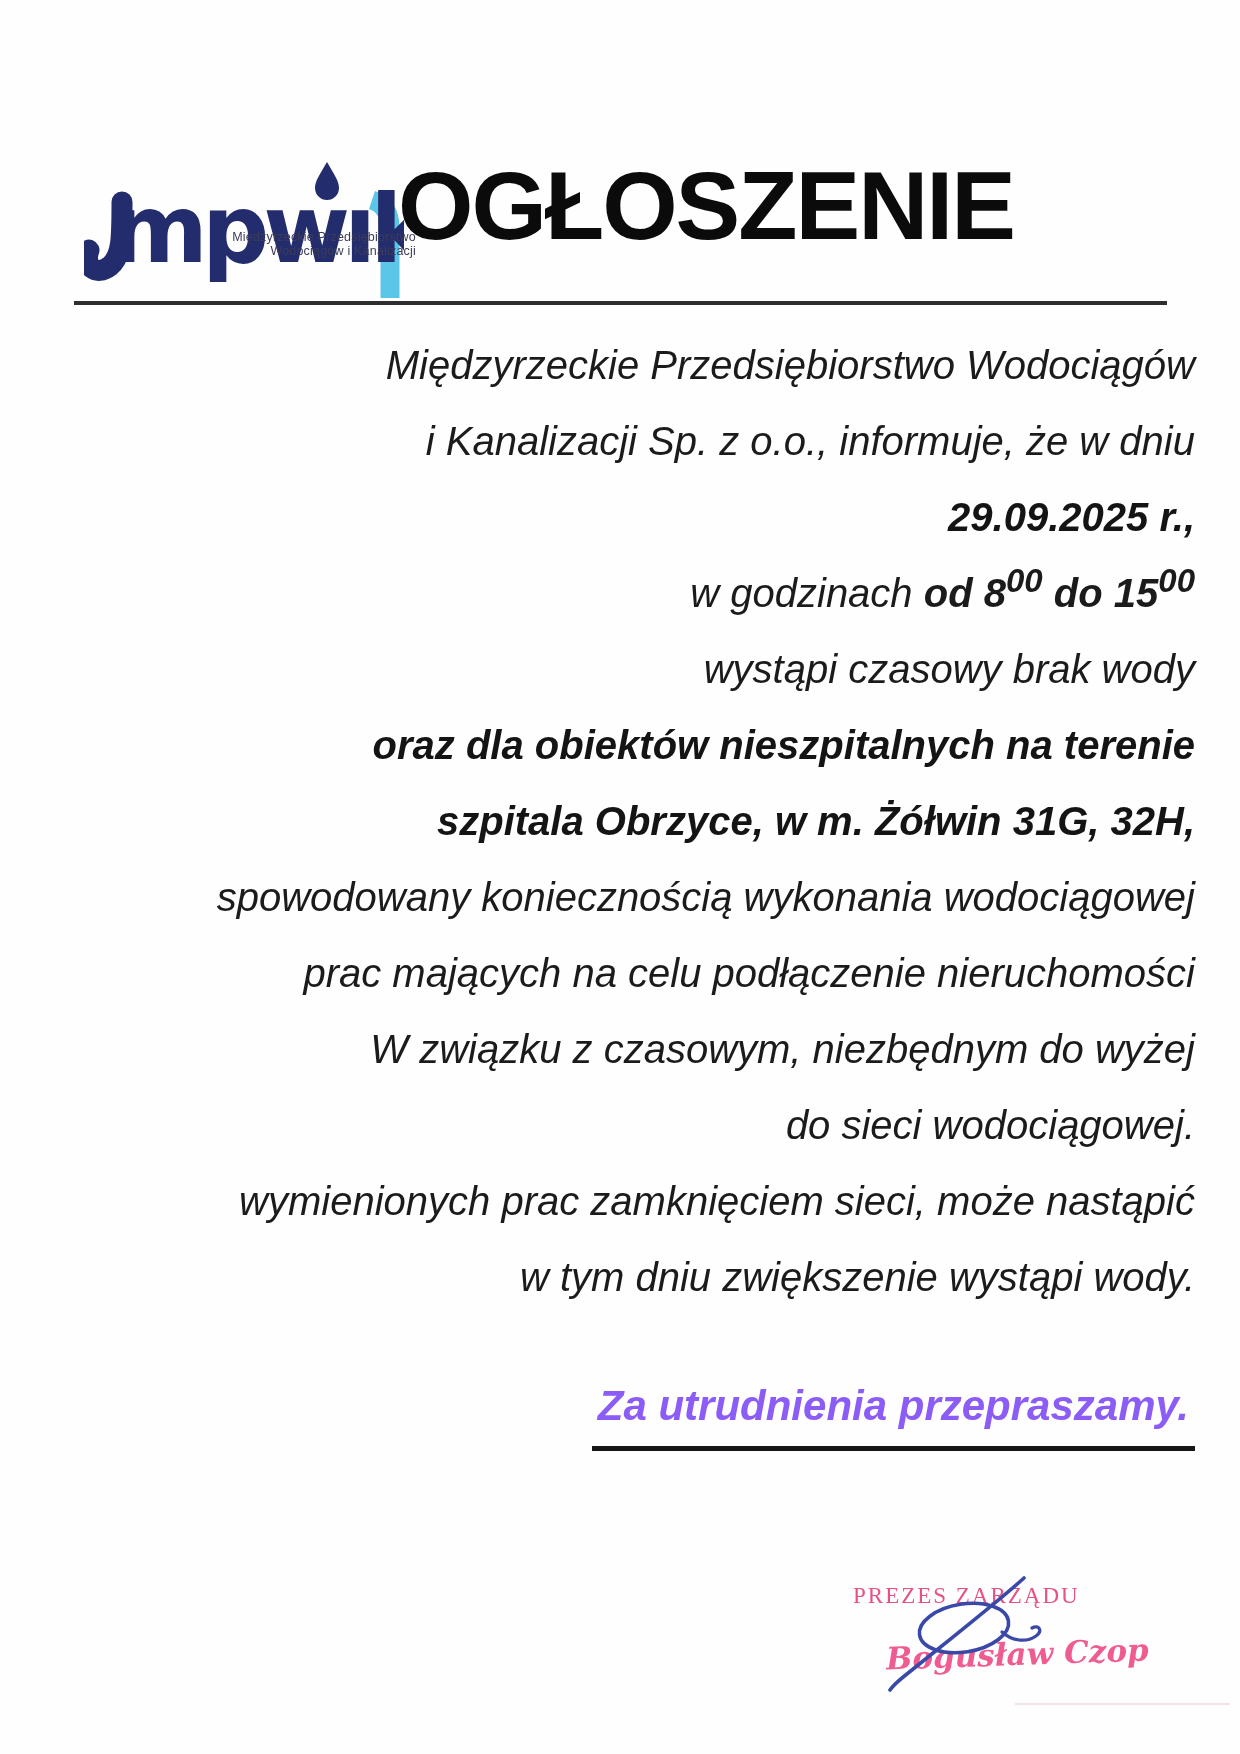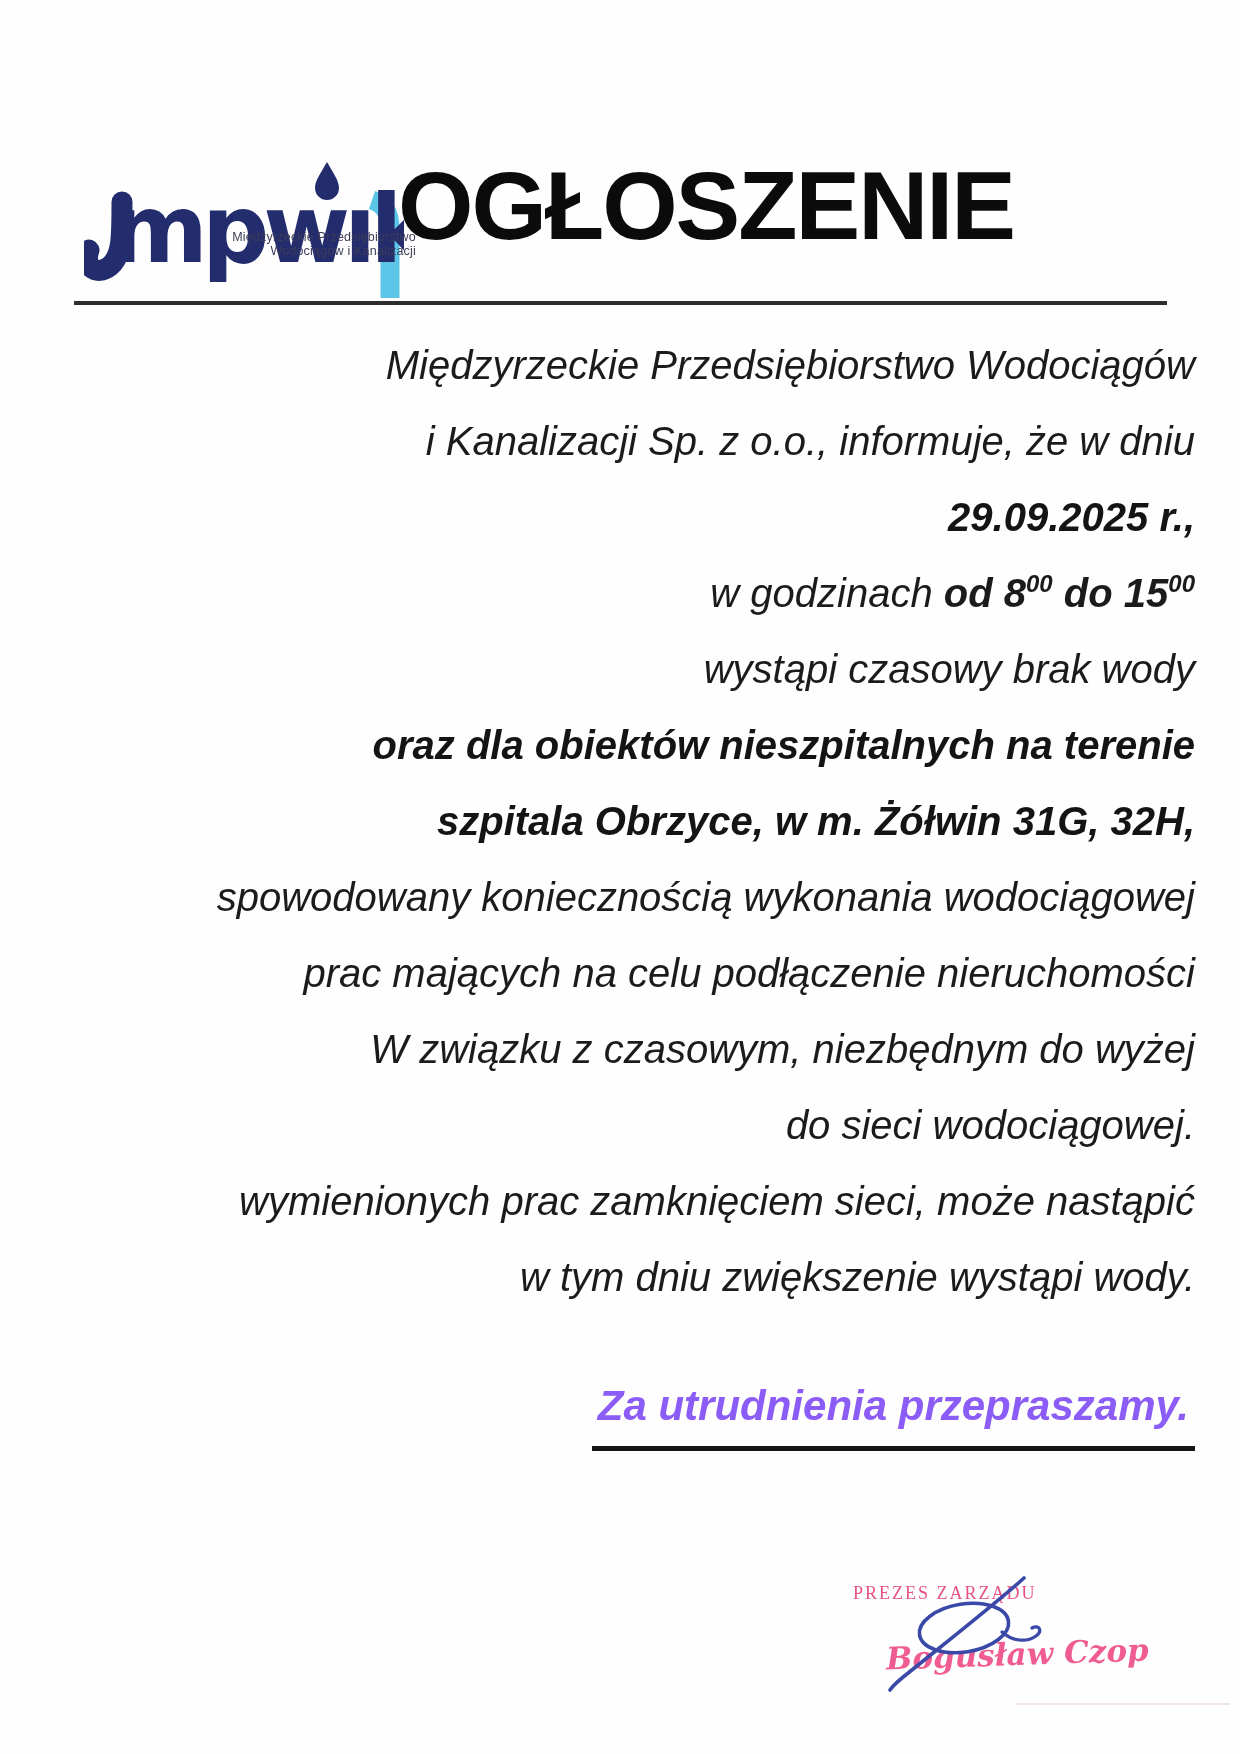--- a/index.html
+++ b/index.html
@@ -43,39 +43,39 @@
     font-style:italic;
   }
   .line{
     margin:0;height:76px;line-height:76px;
     font-size:40px;color:#1b1b1b;
     white-space:nowrap;
   }
   .line.bold{font-weight:700;color:#141414;}
   .hours-bold{font-weight:700;}
   .sup{
-    font-weight:700;font-size:24px;
+    font-weight:700;font-size:33px;
     position:relative;top:-15px;
   }
   .apology{
     margin:58px 0 0 0;height:76px;line-height:66px;
     font-size:42px;font-weight:700;color:#8b5cf6;
     white-space:nowrap;
   }
   .apology .underlined{
     display:inline-block;
     border-bottom:5px solid #161616;
     padding:0 6px 7px 6px;
   }
 
   
   .stamp-role{
     position:absolute;left:853px;top:1583px;
     font-family:"Liberation Serif", serif;
-    font-size:18px;letter-spacing:2px;
+    font-size:23px;letter-spacing:2px;
     color:#e5437d;
     white-space:nowrap;
     opacity:.92;
   }
   .stamp-name{
     position:absolute;left:886px;top:1636px;
     font-family:"DejaVu Serif", serif;
     font-style:italic;font-weight:700;
     font-size:31px;color:#ee4b86;
     transform:rotate(-2deg);

